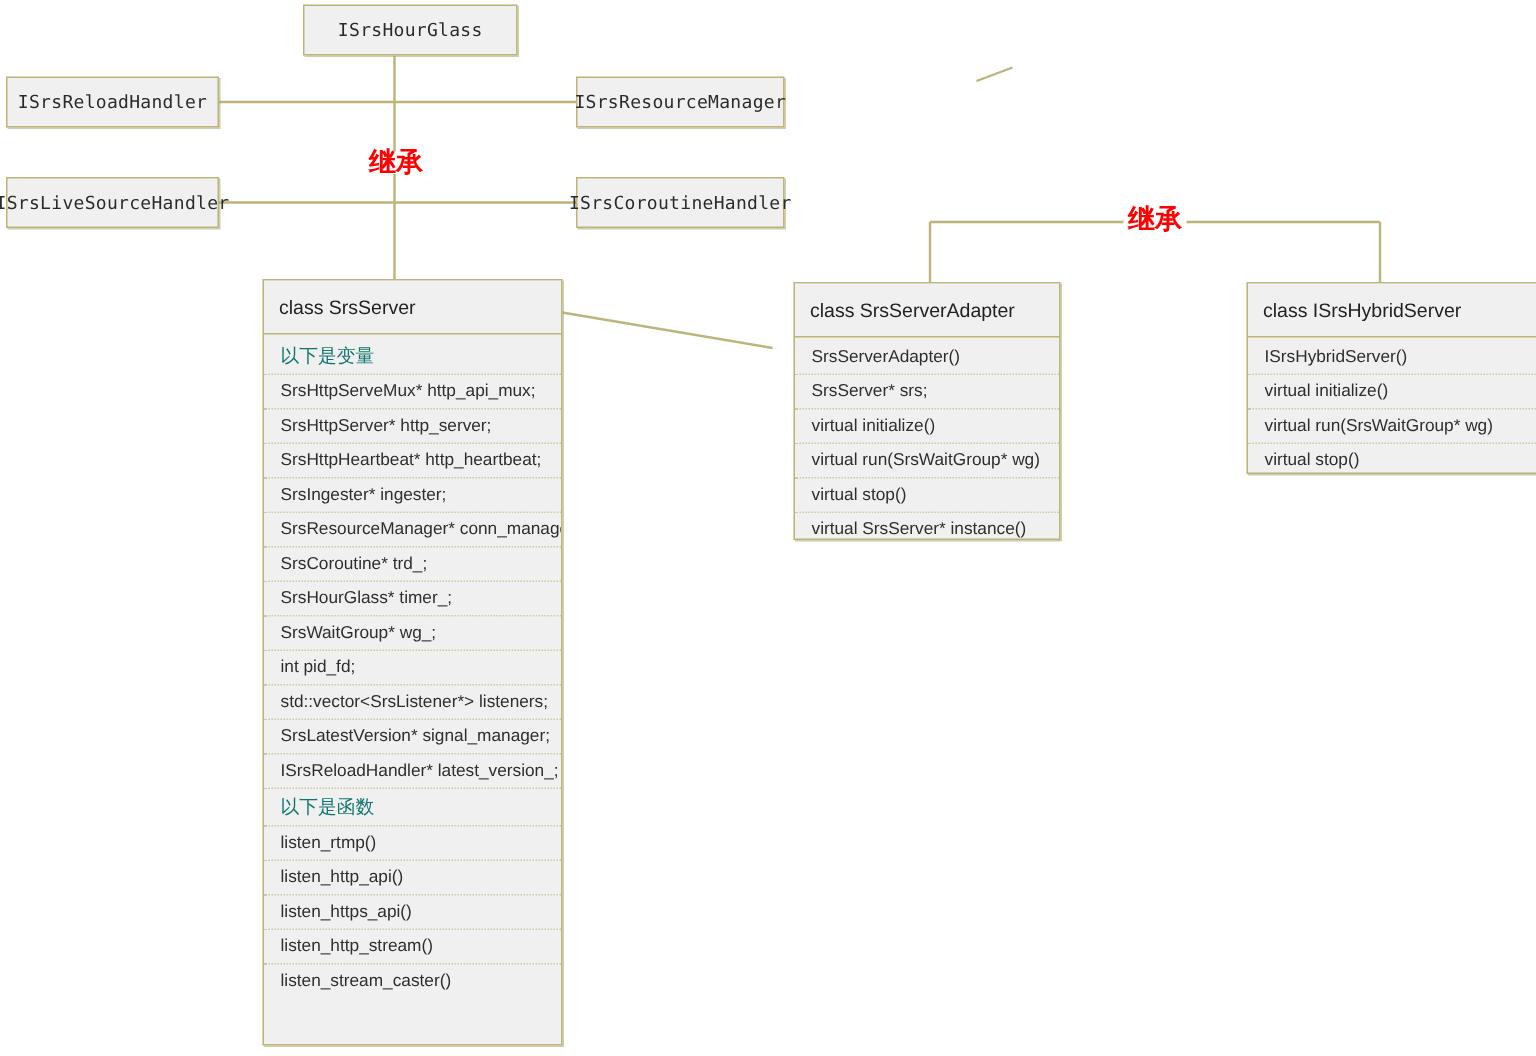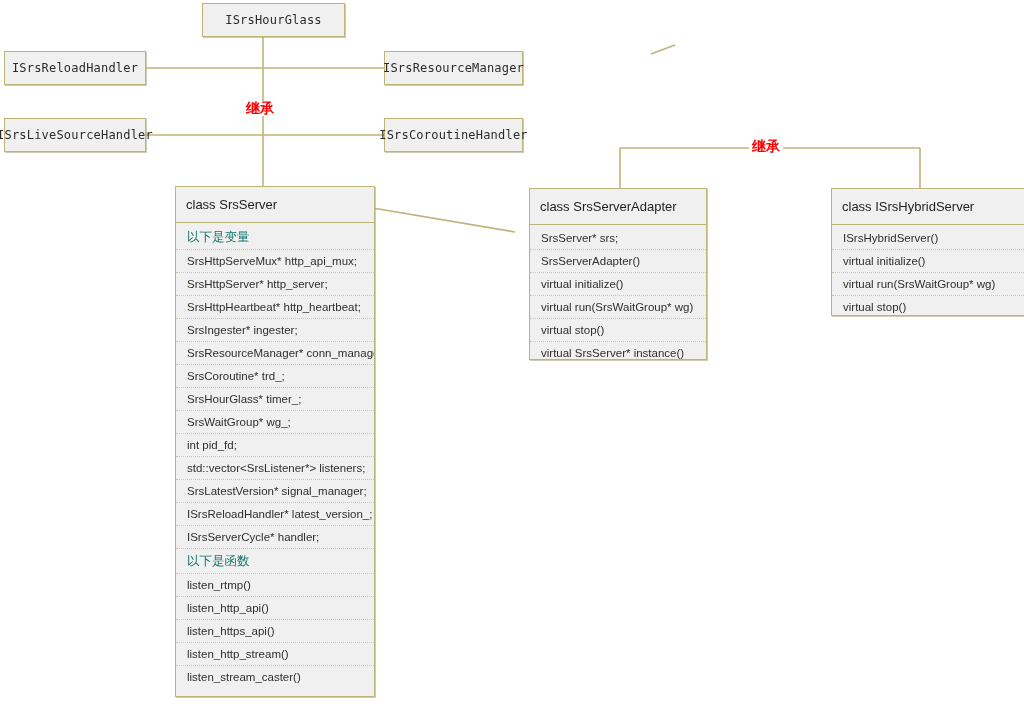--- a/index.html
+++ b/index.html
@@ -87,21 +87,21 @@
   .member-row.section {
     font-size: 12.5px;
     color: #0f766e;
     height: 25px;
     line-height: 25px;
   }
   
   .rel-label {
     position: absolute;
     color: #ff0000;
-    font-size: 14px;
+    font-size: 18px;
     font-weight: bold;
     background: #ffffff;
     padding: 0 3px;
     white-space: nowrap;
     line-height: 15px;
   }
 </style>
 </head>
 <body>
 
@@ -149,34 +149,33 @@
           <div class="member-row">SrsHttpHeartbeat* http_heartbeat;</div>
           <div class="member-row">SrsIngester* ingester;</div>
           <div class="member-row">SrsResourceManager* conn_manager;</div>
           <div class="member-row">SrsCoroutine* trd_;</div>
           <div class="member-row">SrsHourGlass* timer_;</div>
           <div class="member-row">SrsWaitGroup* wg_;</div>
           <div class="member-row">int pid_fd;</div>
           <div class="member-row">std::vector&lt;SrsListener*&gt; listeners;</div>
           <div class="member-row">SrsLatestVersion* signal_manager;</div>
           <div class="member-row">ISrsReloadHandler* latest_version_;</div>
-          <div class="member-row">ISrsServerCycle* handler;</div>
           <div class="member-row section">以下是函数</div>
           <div class="member-row">listen_rtmp()</div>
           <div class="member-row">listen_http_api()</div>
           <div class="member-row">listen_https_api()</div>
           <div class="member-row">listen_http_stream()</div>
           <div class="member-row">listen_stream_caster()</div>
         </div>
       </div>
       <div class="class-box" style="left: 515px; top: 188px; width: 178px; height: 172px;">
         <div class="class-header">class SrsServerAdapter</div>
         <div class="class-body">
+          <div class="member-row">SrsServerAdapter()</div>
           <div class="member-row">SrsServer* srs;</div>
-          <div class="member-row">SrsServerAdapter()</div>
           <div class="member-row">virtual initialize()</div>
           <div class="member-row">virtual run(SrsWaitGroup* wg)</div>
           <div class="member-row">virtual stop()</div>
           <div class="member-row">virtual SrsServer* instance()</div>
         </div>
       </div>
       <div class="class-box" style="left: 817px; top: 188px; width: 200px; height: 128px;">
         <div class="class-header">class ISrsHybridServer</div>
         <div class="class-body">
           <div class="member-row">ISrsHybridServer()</div>

